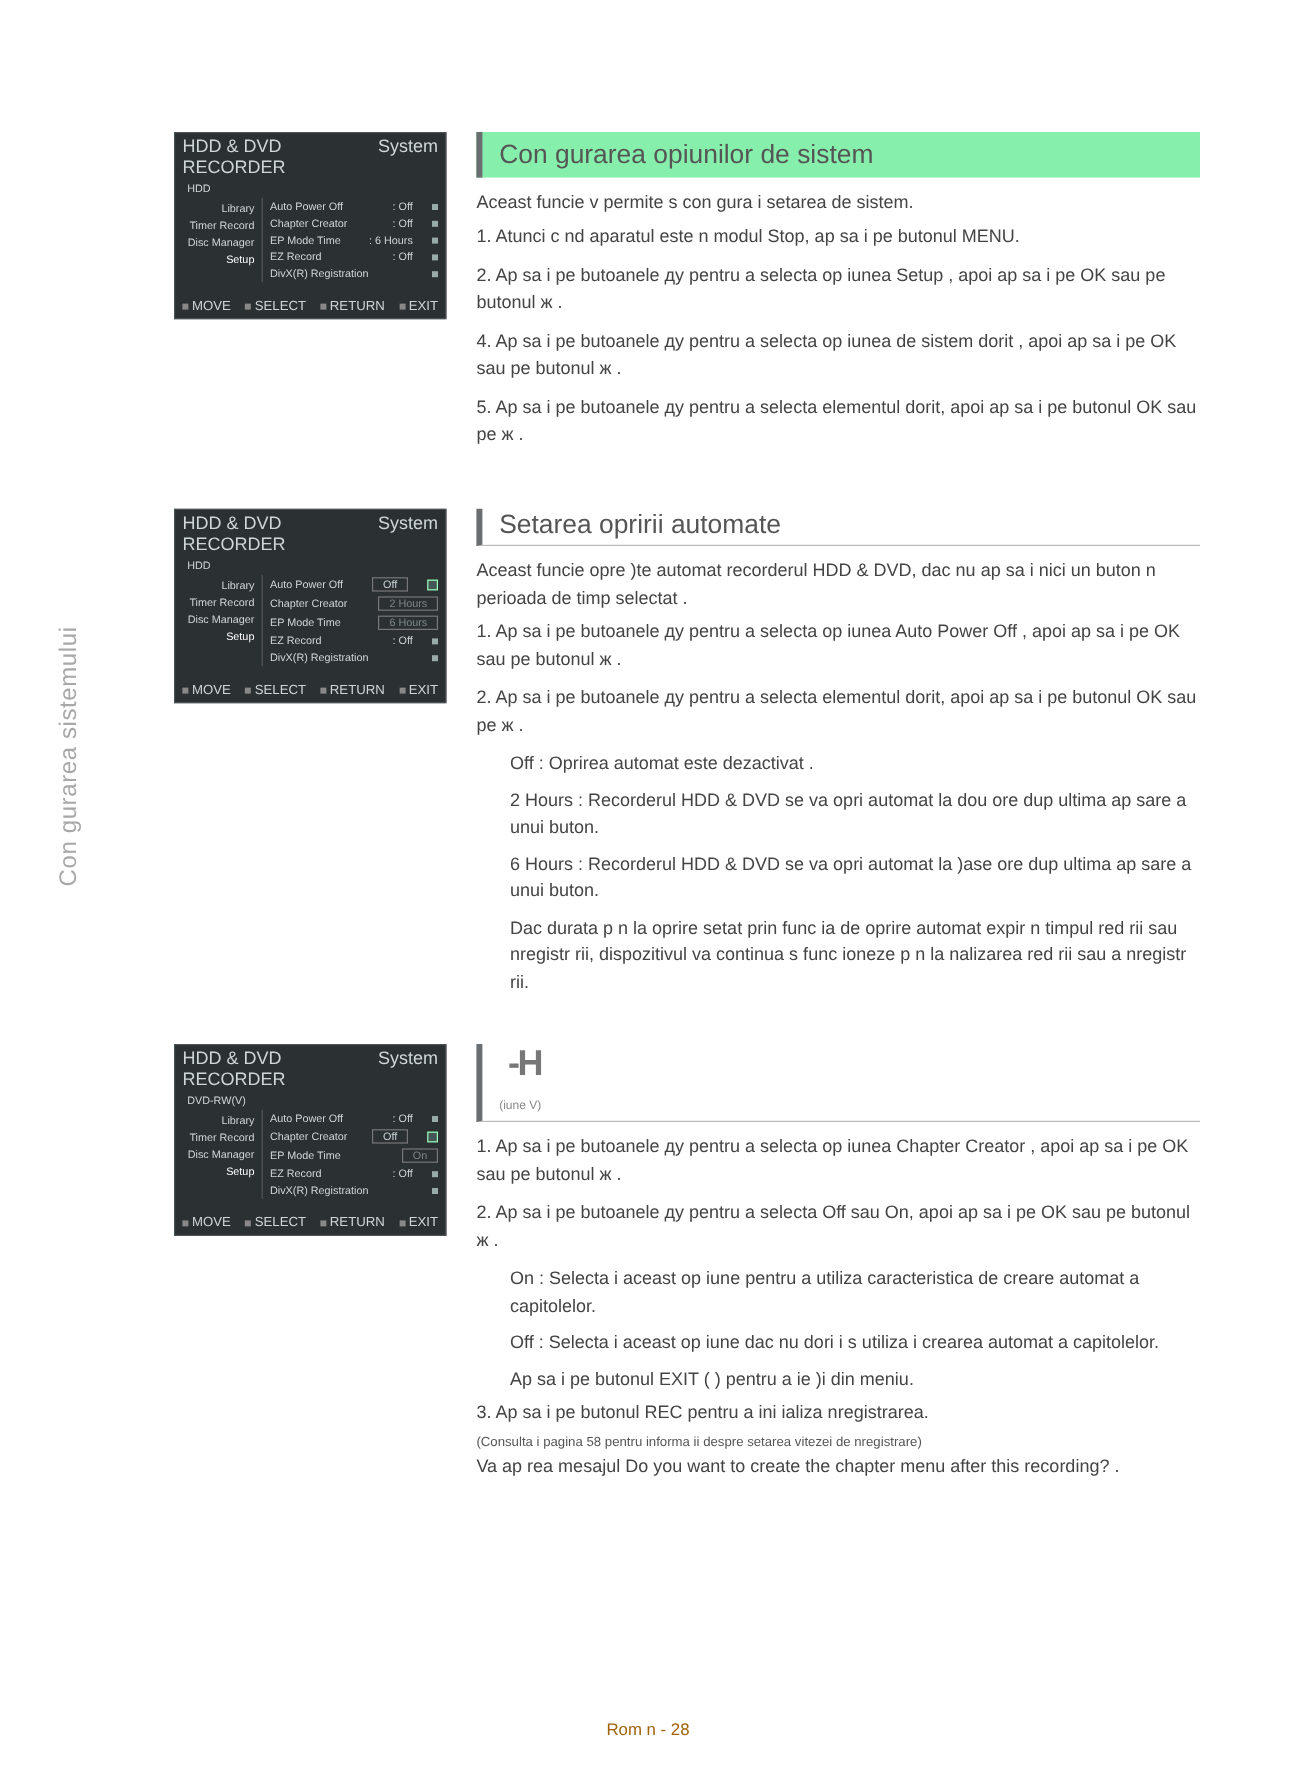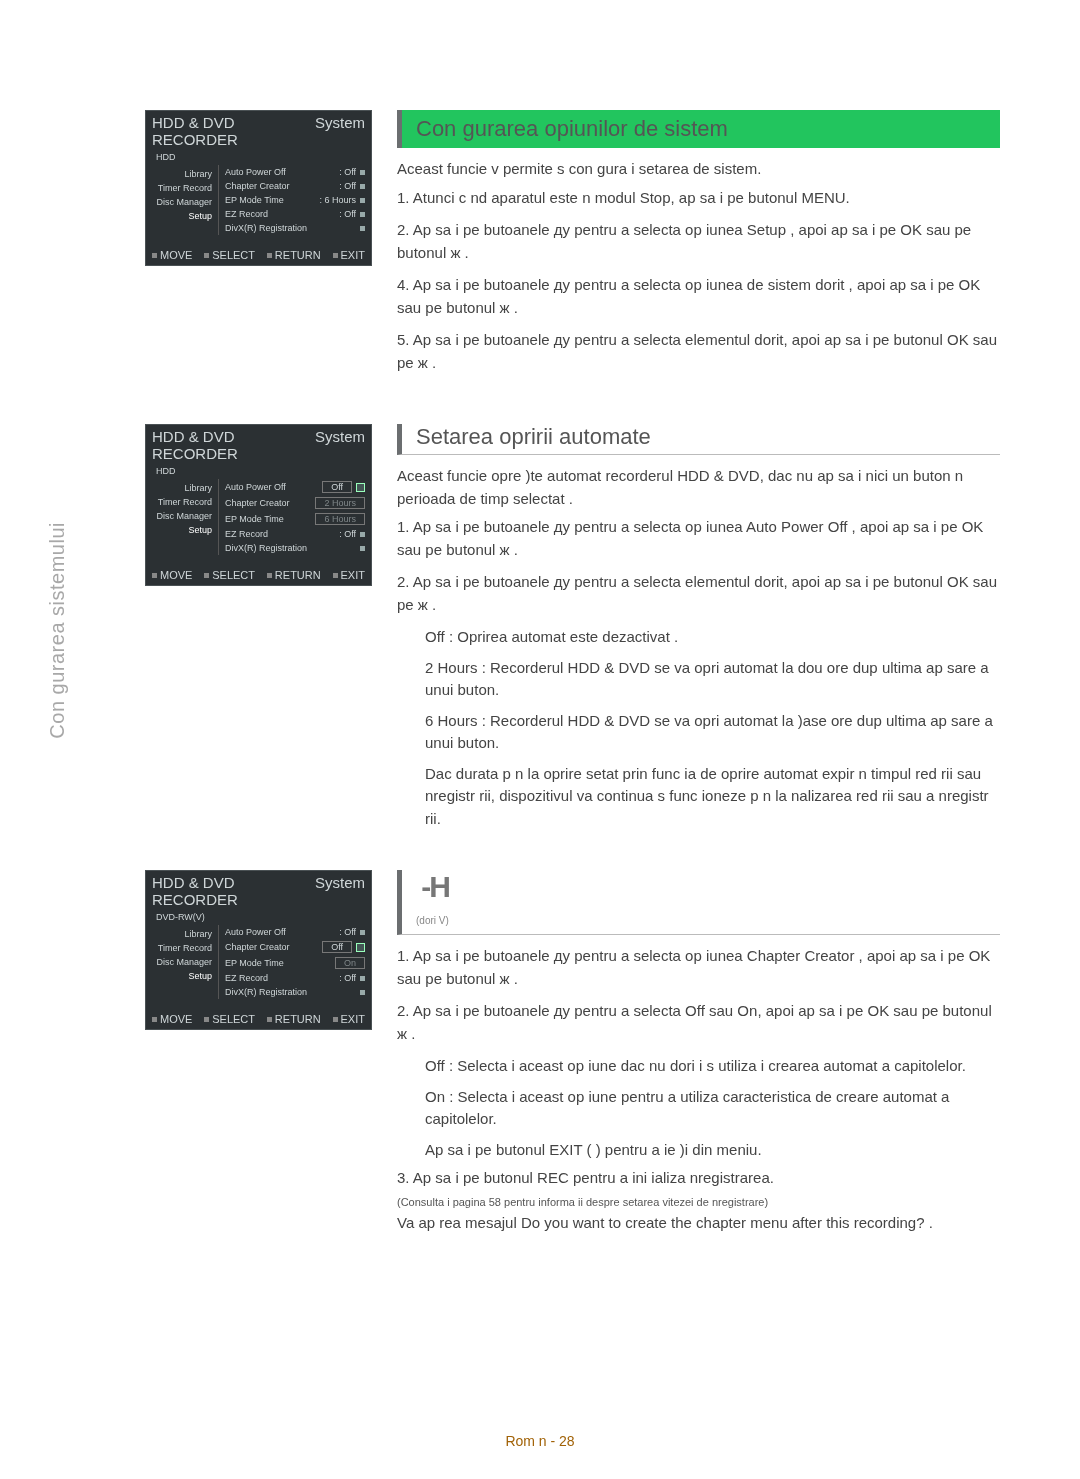--- a/index.html
+++ b/index.html
@@ -60,34 +60,34 @@
   .panel-menu div { padding: 2px 2px; font-size: 9px; color: #cfd6d8; }
   .panel-menu .sel { color: #fff; }
   .panel-list { flex: 1; border-left: 1px solid #555; }
   .prow {
     display: flex;
     justify-content: space-between;
     align-items: center;
     padding: 2px 6px;
     font-size: 9px;
   }
-  .prow .rt { display: flex; align-items: center; gap: 4px; }
+  .prow .rt { display: flex; align-items: center; gap: 16px; }
   .dot { width:5px; height:5px; background:#9aa; display:inline-block; }
   .check { width:7px; height:7px; border:1px solid #9fb; background:#455; display:inline-block; }
   .drop { border:1px solid #777; padding:0 8px; font-size:9px; }
   .muted { color:#7f8688; }
   .panel-ft {
     display:flex; justify-content: space-between;
     padding: 14px 6px 4px 6px; font-size:11px; color:#cfd6d8;
   }
   .panel-ft span { display:flex; gap:3px; align-items:center; }
   .fdot { width:5px; height:5px; background:#888; display:inline-block; }
 
   .h {
-    background:#22c55e;
+    background:#86efac;
     font-size:22px;
     color:#555;
     padding:6px 10px 6px 14px;
     border-left:5px solid #6b6e70;
     margin: 0 0 10px 0;
     font-weight:normal;
   }
   .h-small {
     border-bottom:1px solid #bbb;
     font-size:22px;
@@ -370,31 +370,31 @@
               <span class="fdot"></span>
               <span>EXIT</span>
             </span>
         </div>
       </div>
     </div>
     <div class="rcol">
       <h2 class="h-small">
         <span style="text-align:right;">
           <span class="disc-icon">-H</span><br>
-          <span class="disc-sub">(dori V)</span>
+          <span class="disc-sub">(iune V)</span>
         </span>
       </h2>
       <div class="body-text">
         <ol>
           <li><span class="num">1. </span><span>Ap sa i pe butoanele ду pentru a selecta op iunea Chapter Creator , apoi ap sa i pe OK sau pe butonul ж .</span></li>
           <li><span class="num">2. </span><span>Ap sa i pe butoanele ду pentru a selecta Off sau On, apoi ap sa i pe OK sau pe butonul ж .</span></li>
         </ol>
         <ul>
+          <li>On : Selecta i aceast op iune pentru a utiliza caracteristica de creare automat a capitolelor.</li>
           <li>Off : Selecta i aceast op iune dac nu dori i s utiliza i crearea automat a capitolelor.</li>
-          <li>On : Selecta i aceast op iune pentru a utiliza caracteristica de creare automat a capitolelor.</li>
         </ul>
         <div class="note">
           <span>Ap sa i pe butonul EXIT ( ) pentru a ie )i din meniu.</span>
         </div>
         <ol>
           <li><span class="num">3. </span><span>Ap sa i pe butonul REC pentru a ini ializa nregistrarea.</span><br>
             <span class="sub-note">(Consulta i pagina 58 pentru informa ii despre setarea vitezei de nregistrare)</span><br>
             <span>Va ap rea mesajul Do you want to create the chapter menu after this recording? .</span>
           </li>
         </ol>

